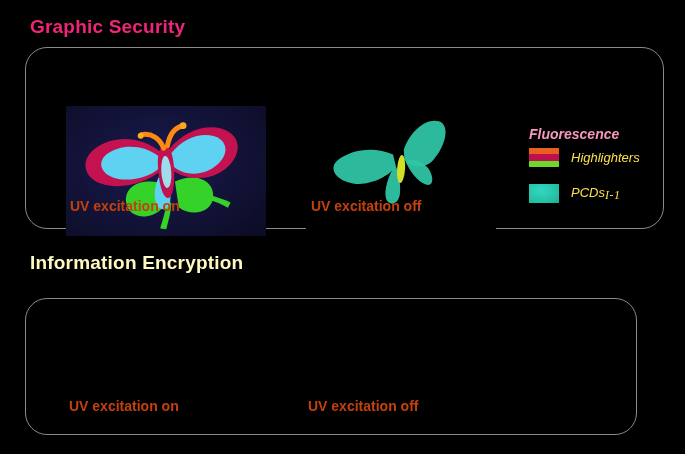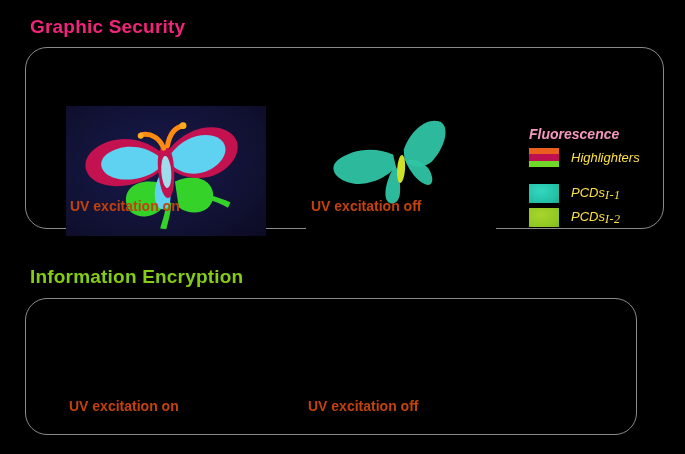--- a/index.html
+++ b/index.html
@@ -4,21 +4,21 @@
 <style>
   html,body{margin:0;padding:0;background:#000;}
   body{width:685px;height:454px;overflow:hidden;
        font-family:"Liberation Sans",sans-serif;color:#fff;}
   .stage{position:relative;width:544px;height:454px;background:#000;}
 
   
   .sec-title{position:absolute;font-weight:bold;font-size:19px;letter-spacing:.2px;
              white-space:nowrap;}
   #title-graphic{left:30px;top:16px;color:#f0247a;}
-  #title-info{left:30px;top:266px;color:#84cc16;}
+  #title-info{left:30px;top:252px;color:#fef9c3;}
 
   
   .panel{position:absolute;border:1px solid #8a8a8a;border-radius:22px;
          background:#000;box-sizing:border-box;}
   #panel-graphic{left:25px;top:47px;width:639px;height:182px;}
   #panel-info{left:25px;top:298px;width:612px;height:137px;}
 
   
   .photo{position:absolute;overflow:hidden;background:#000;}
 
@@ -108,24 +108,20 @@
       <div class="leg-head pink">Fluorescence</div>
       <div class="leg-row">
         <span class="swatch sw-3band"></span>
         <span class="leg-label">Highlighters</span>
       </div>
       <div class="sp"></div>
       <div class="leg-row">
         <span class="swatch sw-teal"></span>
         <span class="leg-label"><span>PCDs</span><sub>I-1</sub></span>
       </div>
-      <div class="leg-row">
-        <span class="swatch sw-yellowgreen"></span>
-        <span class="leg-label"><span>PCDs</span><sub>I-2</sub></span>
-      </div>
     </div>
   </div>
 
   <div class="caption" id="cap-bf-on">UV excitation on</div>
   <div class="caption" id="cap-bf-off">UV excitation off</div>
 
   <div class="sec-title" id="title-info">Information Encryption</div>
 
   <div class="panel" id="panel-info">
 

